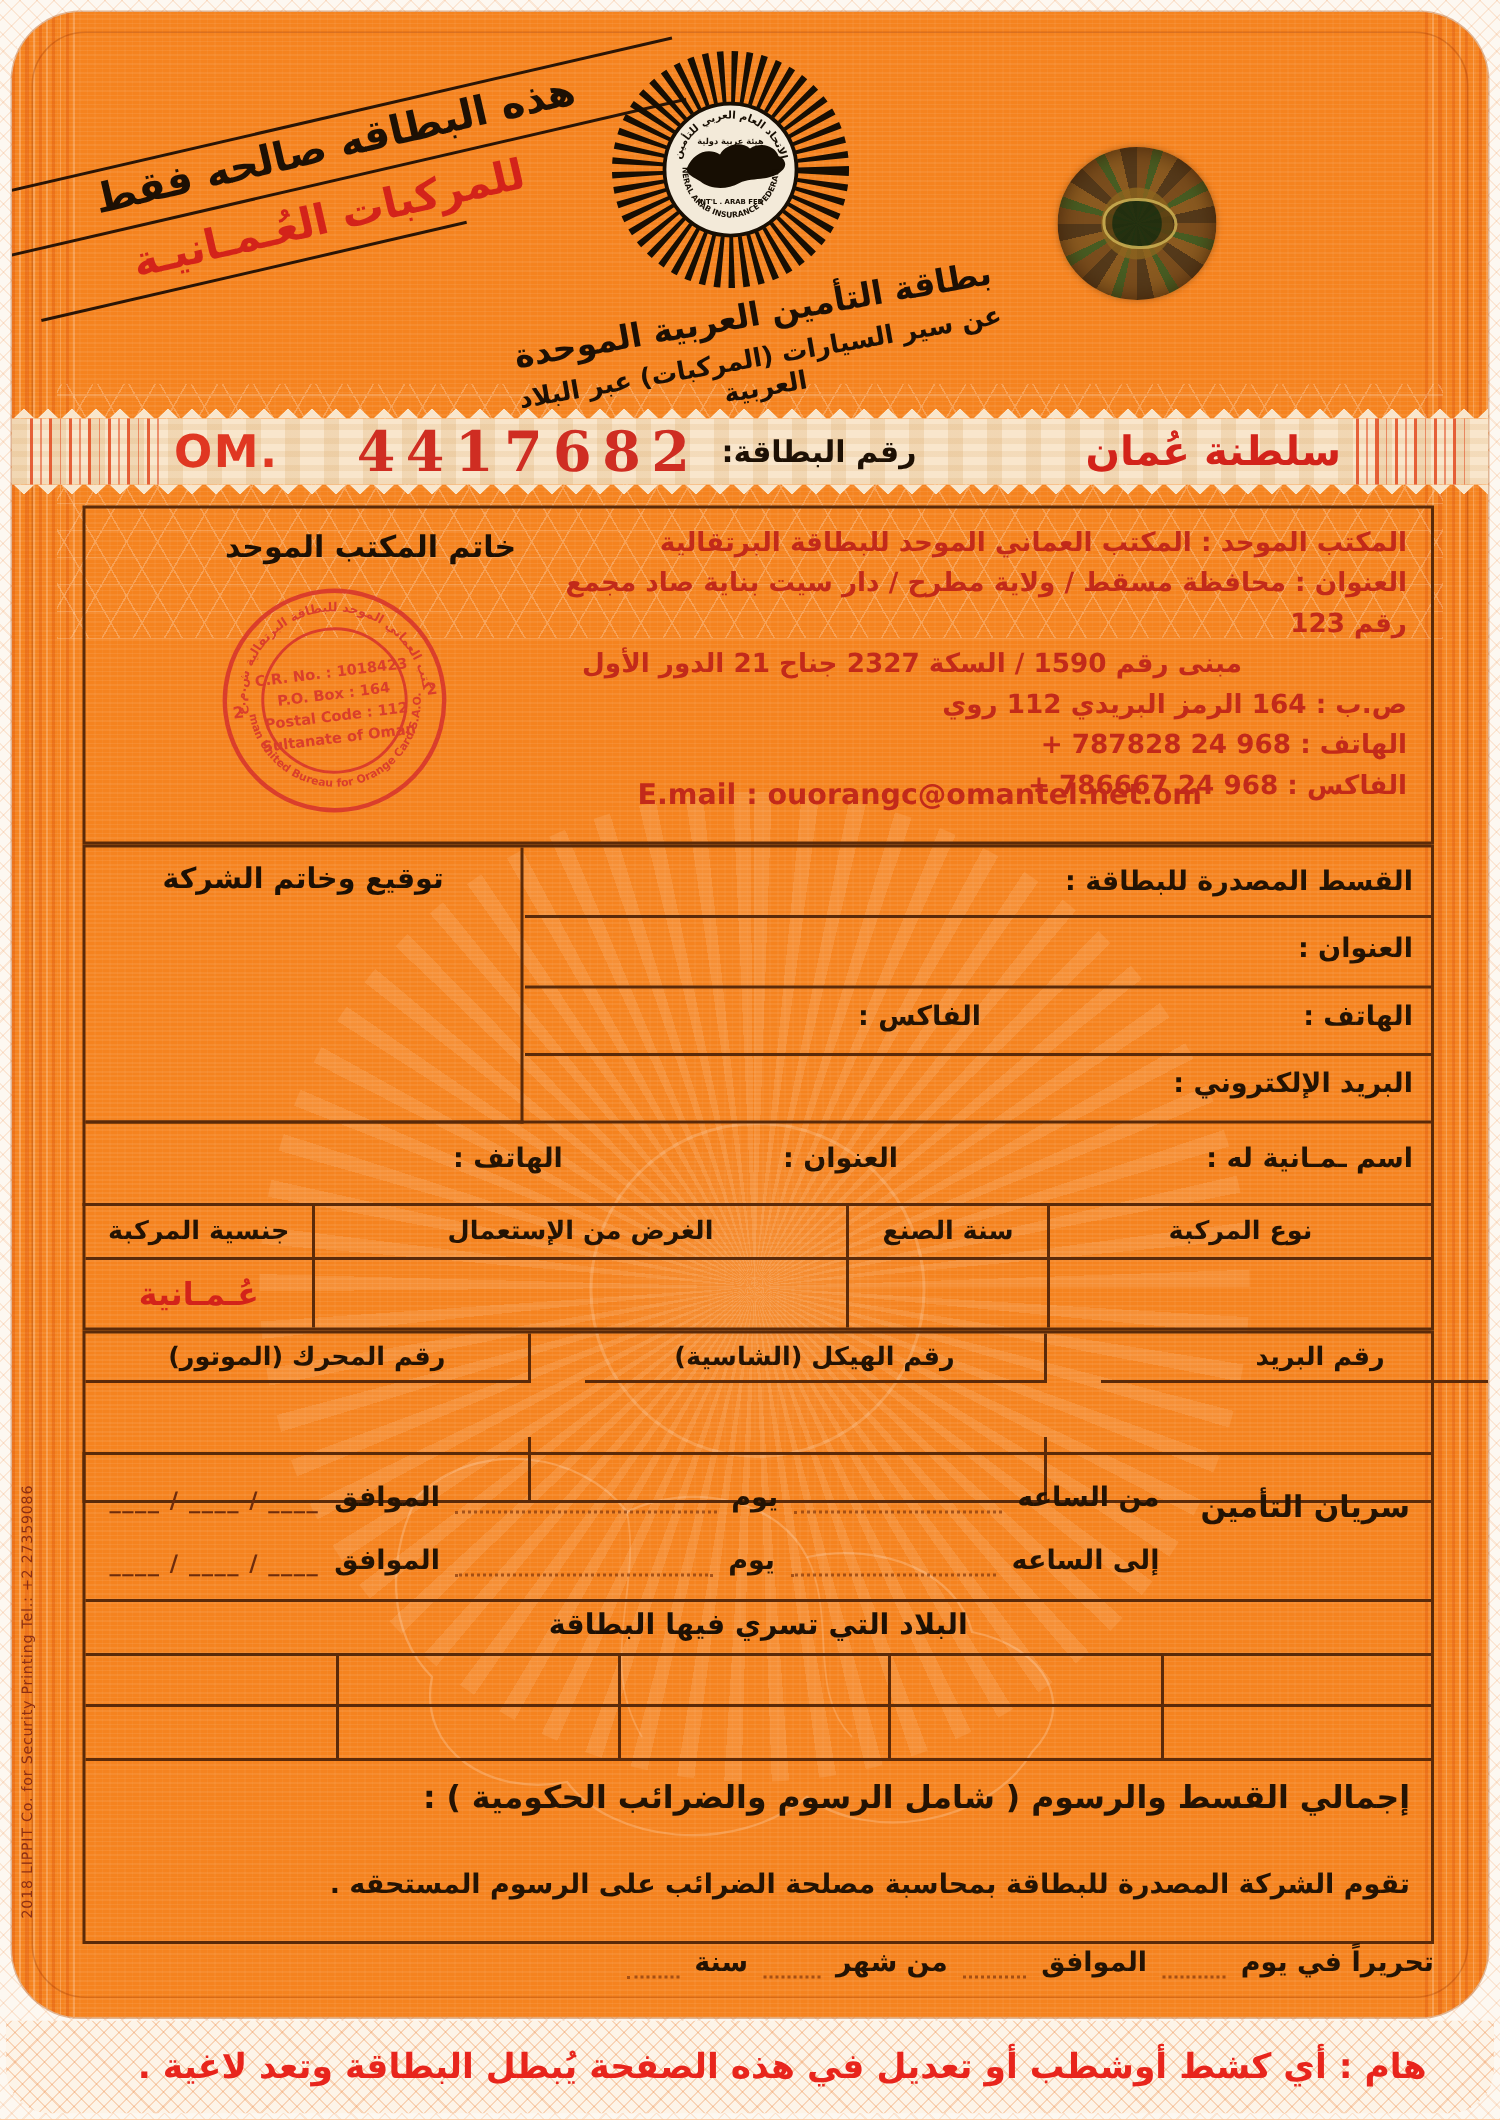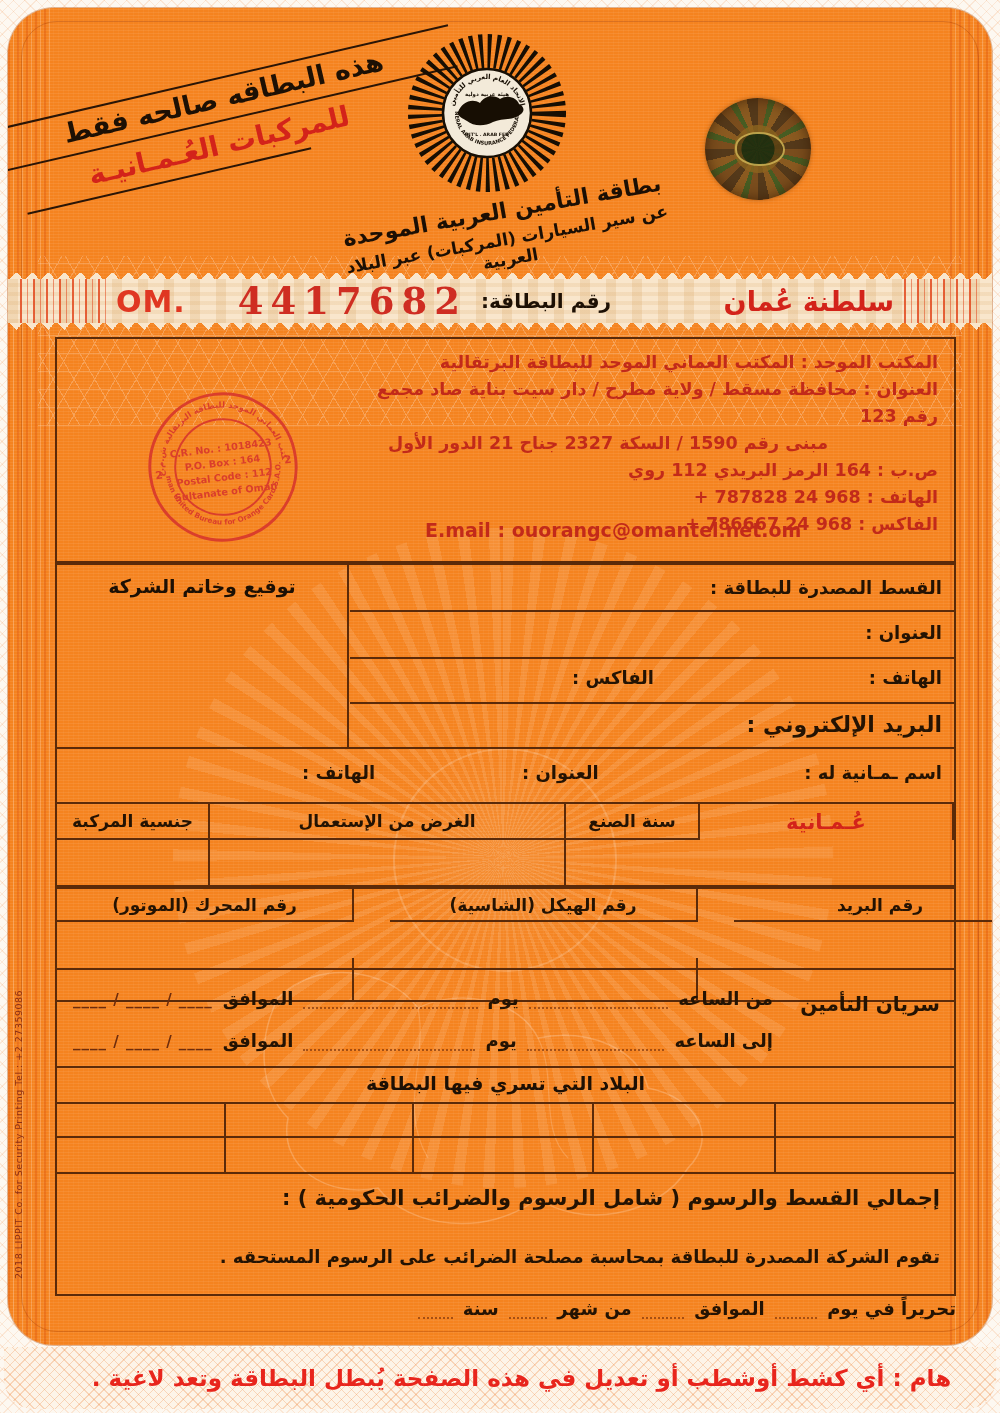--- a/index.html
+++ b/index.html
@@ -191,20 +191,21 @@
         <div class="om">OM.</div>
         <div class="cardnum">4417682</div>
         <div class="numlabel">رقم البطاقة:</div>
         <div class="bspacer"></div>
         <div class="bcountry">سلطنة عُمان</div>
         <div class="bstripes bs-r"></div>
       </div>
     </div>
 
     <div class="bx box1">
+      <div class="stamp-title">خاتم المكتب الموحد</div>
       <svg class="stamp" viewBox="0 0 160 160">
         <circle cx="80" cy="80" r="75" fill="none" stroke="#d8392c" stroke-width="3"></circle>
         <circle cx="80" cy="80" r="49" fill="none" stroke="#d8392c" stroke-width="2"></circle>
         <defs>
           <path id="sa1" d="M 19,80 A 61,61 0 0 1 141,80"></path>
           <path id="sa2" d="M 21,80 A 59,59 0 0 0 139,80"></path>
         </defs>
         <text font-size="8.5" font-weight="bold" fill="#d8392c">
           <textPath href="#sa1" startOffset="50%" text-anchor="middle">المكتب العماني الموحد للبطاقة البرتقالية ش.م.ع.م</textPath>
         </text>
@@ -234,30 +235,31 @@
         <div class="sig-lab">توقيع وخاتم الشركة</div>
       </div>
       <div class="hline rl" style="top:45px;"></div>
       <div class="hline rl" style="top:92px;"></div>
       <div class="hline rl" style="top:137px;"></div>
       <div class="hline" style="top:182px;"></div>
       <div class="lbl" style="right:12px;top:12px;font-size:18px;">القسط المصدرة للبطاقة :</div>
       <div class="lbl" style="right:12px;top:57px;font-size:18px;">العنوان :</div>
       <div class="lbl" style="right:12px;top:102px;font-size:18px;">الهاتف :</div>
       <div class="lbl" style="left:515px;top:102px;font-size:18px;">الفاكس :</div>
-      <div class="lbl" style="right:12px;top:147px;font-size:22px;">البريد الإلكتروني :</div>
+      <div class="lbl" style="right:12px;top:147px;font-size:18px;">البريد الإلكتروني :</div>
       <div class="lbl" style="right:12px;top:197px;font-size:18px;">اسم ـمـانية له :</div>
       <div class="lbl" style="left:465px;top:197px;font-size:18px;">العنوان :</div>
       <div class="lbl" style="left:245px;top:197px;font-size:18px;">الهاتف :</div>
     </div>
 
     <div class="grid t1">
       <div class="tc hd">جنسية المركبة</div>
       <div class="tc hd">الغرض من الإستعمال</div>
       <div class="tc hd">سنة الصنع</div>
+      <div class="tc hd lastc">نوع المركبة</div>
       <div class="tc redv">عُـمـانية</div>
       <div class="tc"></div>
       <div class="tc"></div>
       <div class="tc lastc"></div>
     </div>
 
     <div class="grid t2">
       <div class="tc hd">رقم المحرك (الموتور)</div>
       <div class="tc hd">رقم الهيكل (الشاسية)</div>
       <div class="tc hd lastc">رقم البريد</div>

